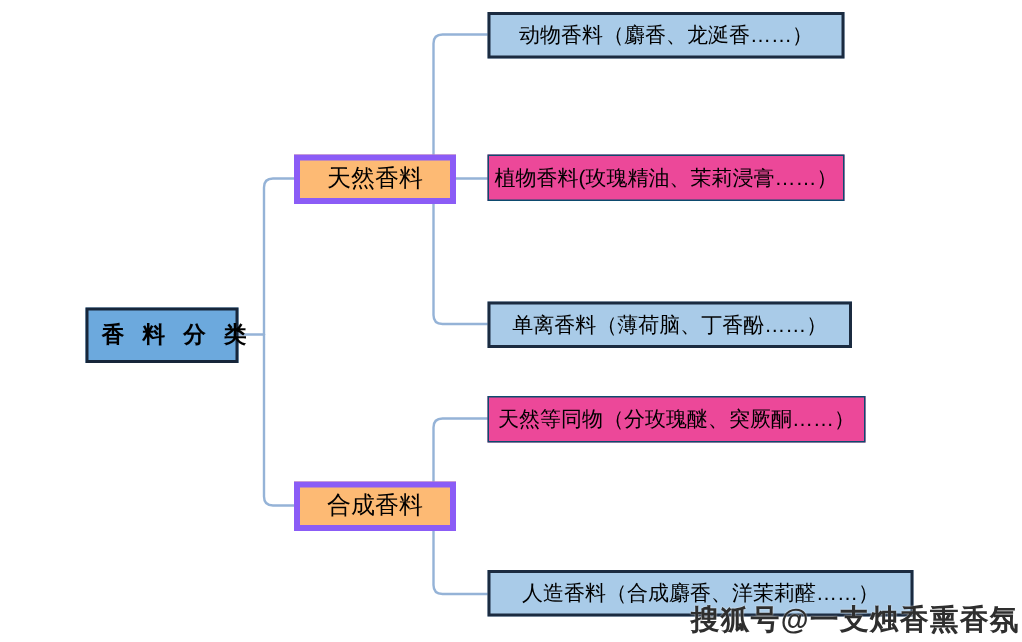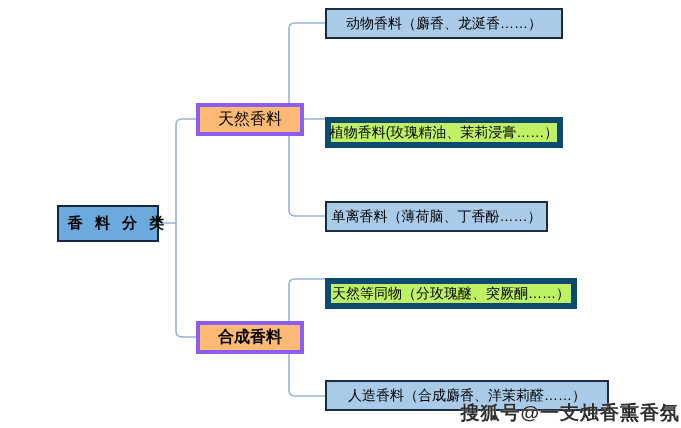--- a/index.html
+++ b/index.html
@@ -19,27 +19,27 @@
     background:#6ca9dd; border:2px solid #17263a;
     font-size:15px; font-weight:bold; letter-spacing:4px;
     padding-left:20px; 
   }
   .branch-node {
     width:108px; height:33px;
     background:#fdba74; border:4px solid #8b5cf6;
     font-size:16px;
   }
   .branch-natural { left:196px; top:103px; }
-  .branch-synthetic { left:196px; top:321px;font-weight:bold; }
+  .branch-synthetic { left:196px; top:321px; }
   .leaf-node { left:325px; height:31px; font-size:14px; }
   .leaf-blue { background:#a9cbe8; border:2px solid #1b2b40; }
-  .leaf-white { background:#bef264; border:6px solid #0c4a6e;margin-top:14px; }
+  .leaf-white { background:#ec4899; border:1px solid #0c4a6e; }
   .leaf-1 { top:8px;   width:238px; }
   .leaf-2 { top:103px; width:238px; }
-  .leaf-3 { top:201px; width:223px; }
+  .leaf-3 { top:201px; width:243px; }
   .leaf-4 { top:264px; width:252px; }
   .leaf-5 { top:380px; width:284px; }
   .watermark {
     position:absolute; right:1px; bottom:2px;
     font-size:19px; font-weight:bold; color:#2e2e2e;
     letter-spacing:1px; z-index:5;
     text-shadow:0 0 1px #ffffff;
   }
 </style>
 </head>

